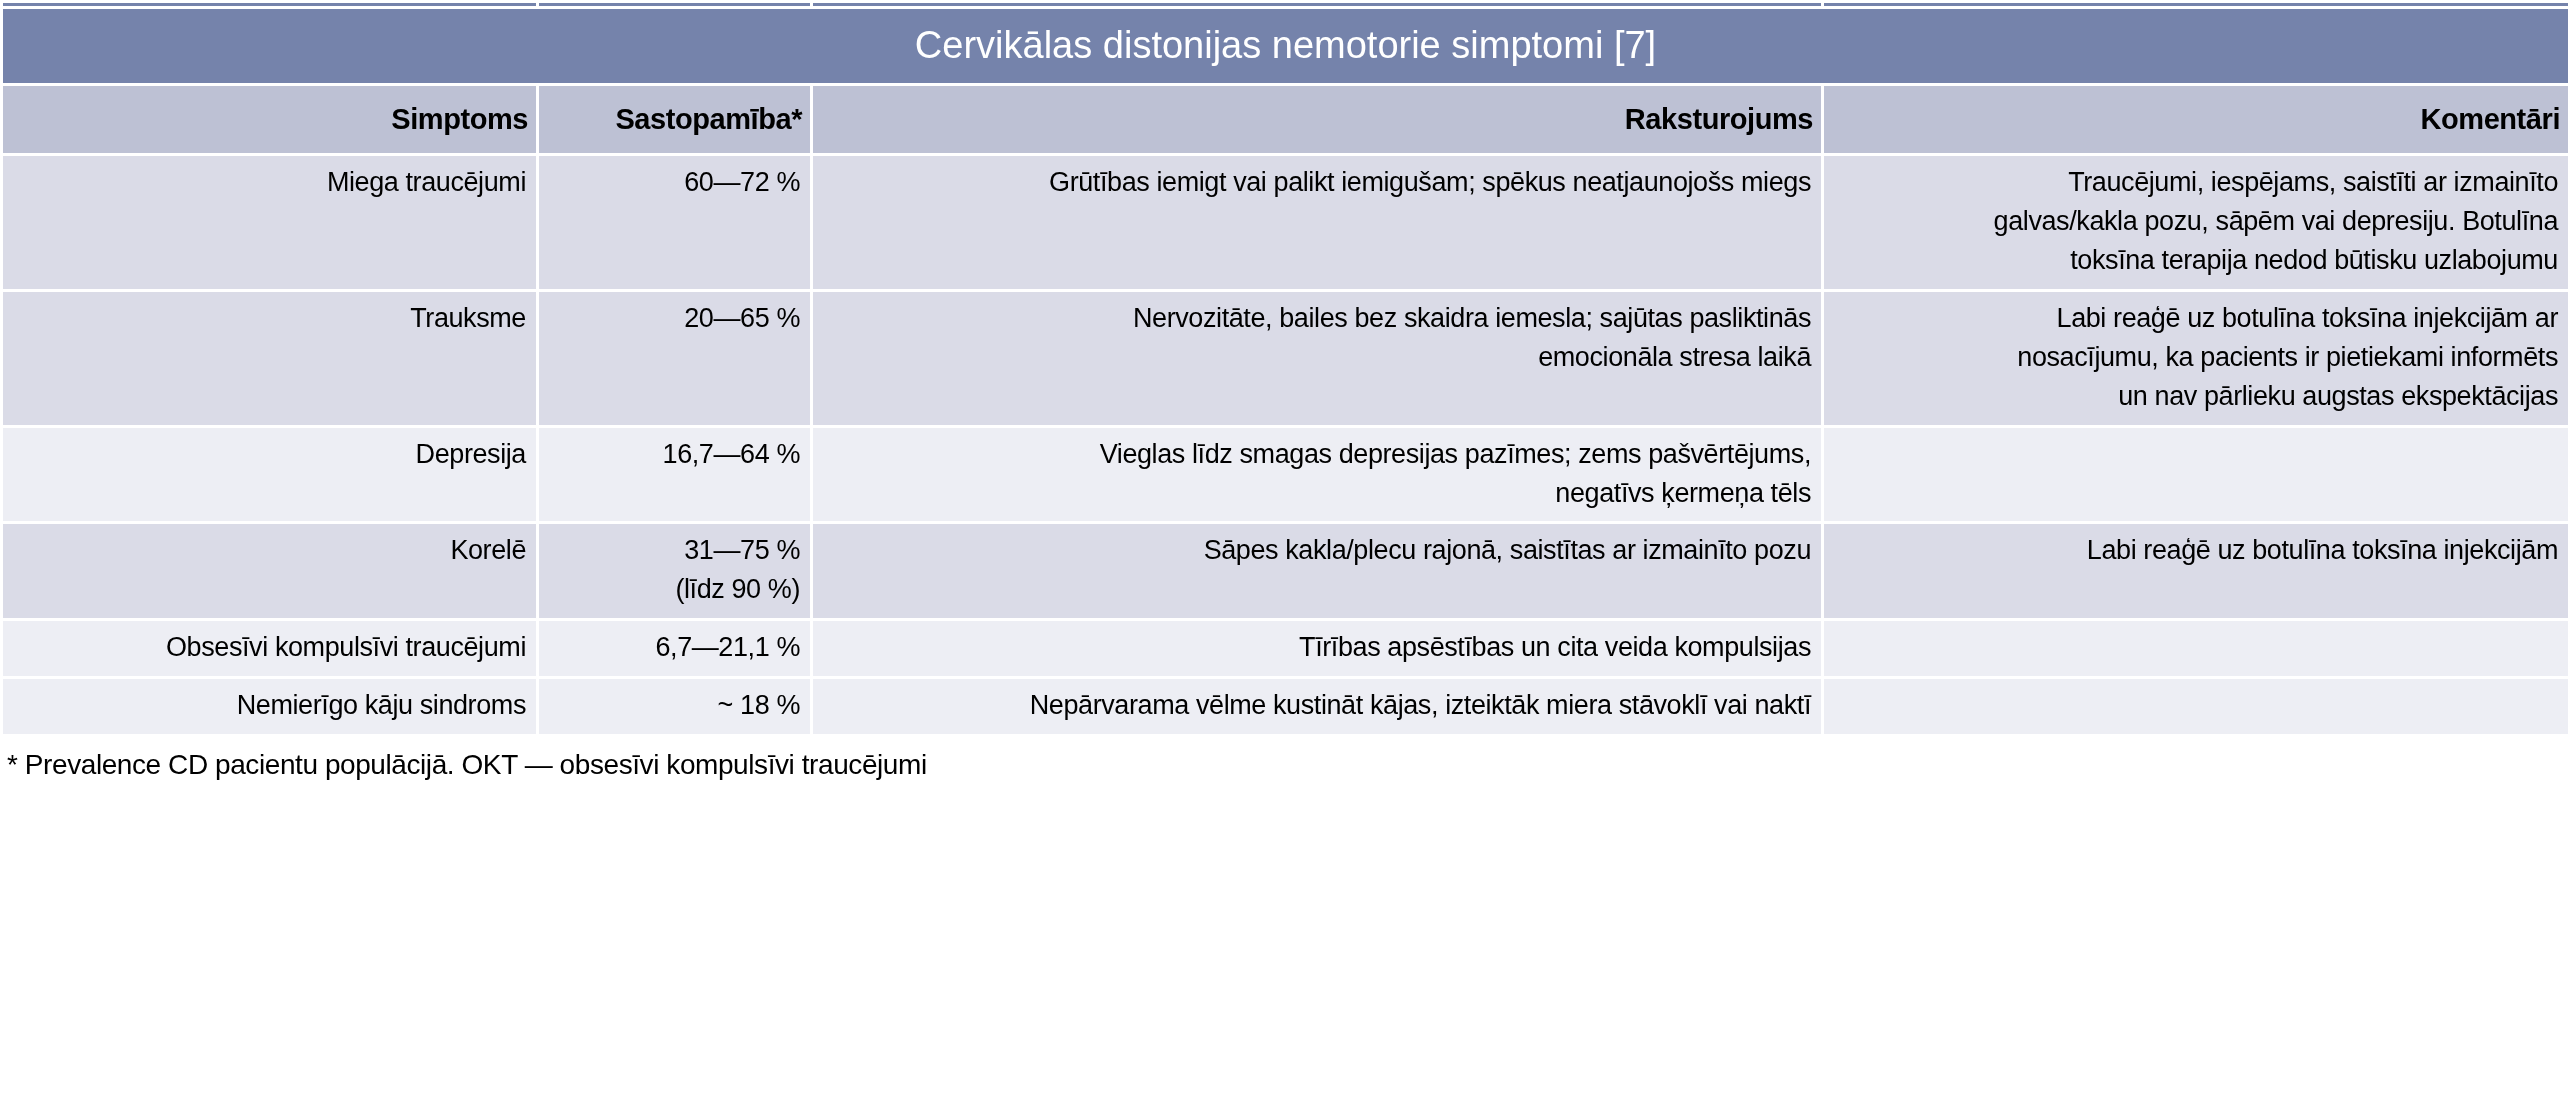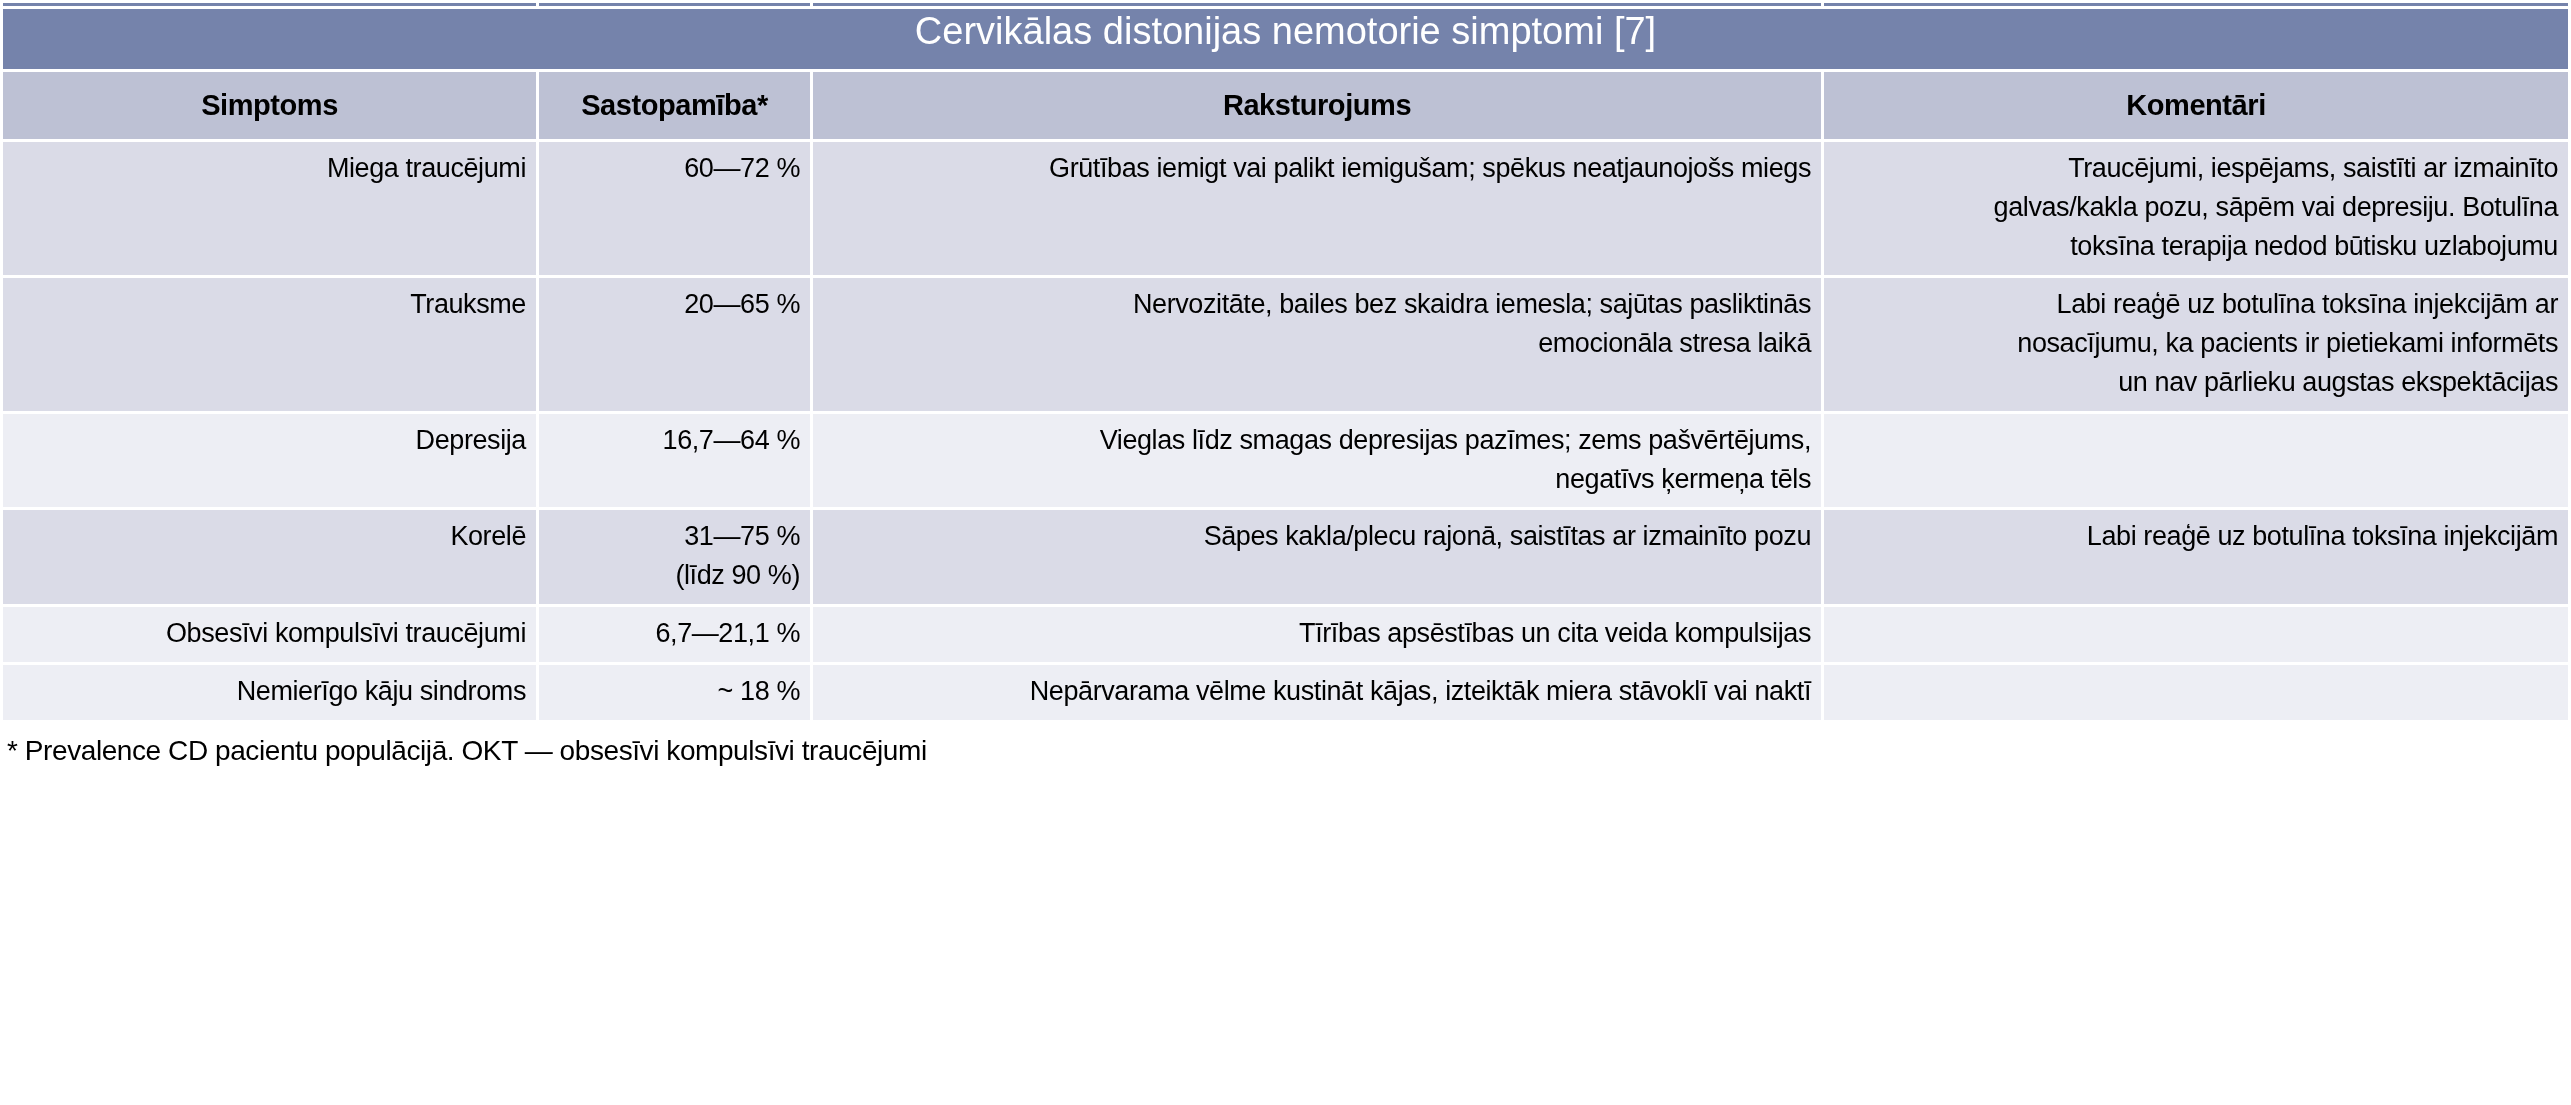--- a/index.html
+++ b/index.html
@@ -39,29 +39,28 @@
     padding:0;
     background:var(--title-bg);
     line-height:0;
   }
   td.title-cell{
     background:var(--title-bg);
     color:var(--title-text);
     text-align:center;
     font-size:38px;
     font-weight:400;
-    padding:1px 8px 15px 8px;
+    padding:15px 8px 15px 8px;
     line-height:1.15;
     letter-spacing:0;
     vertical-align:middle;
     white-space:normal;
   }
   th{
     background:var(--header-bg);
-    text-align:center;
     vertical-align:middle;
     font-weight:bold;
     font-size:29px;
     padding:13px 8px;
     white-space:normal;
   }
   tr.odd td{background:var(--row-odd-bg);}
   tr.even td{background:var(--row-even-bg);}
   .footnote{
     font-size:28px;

